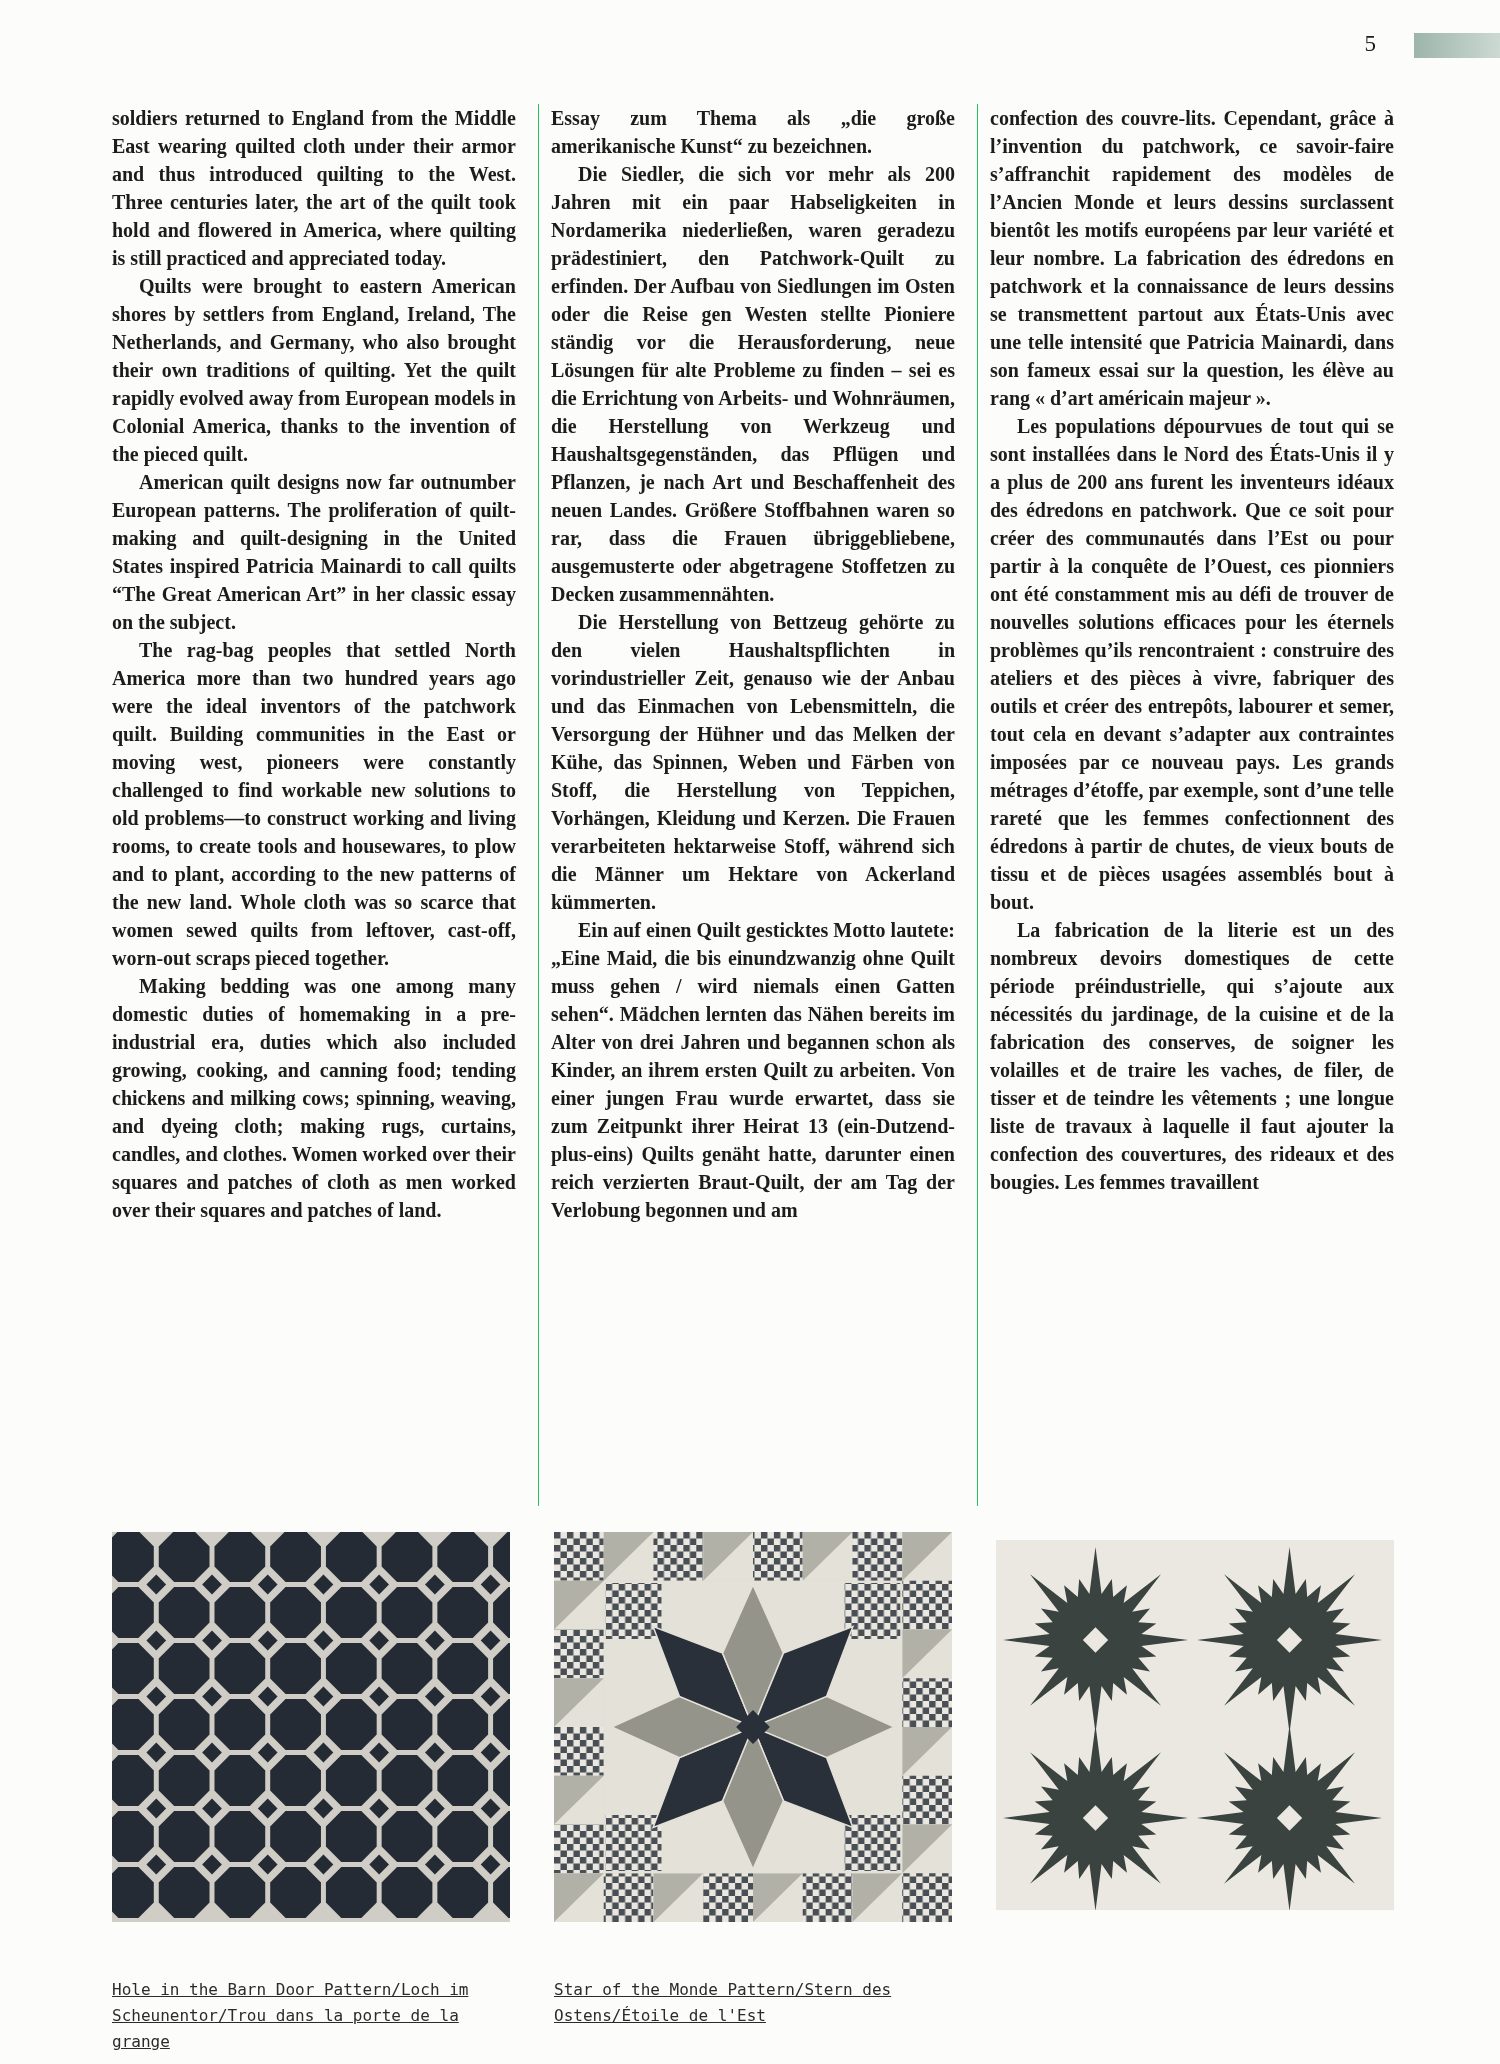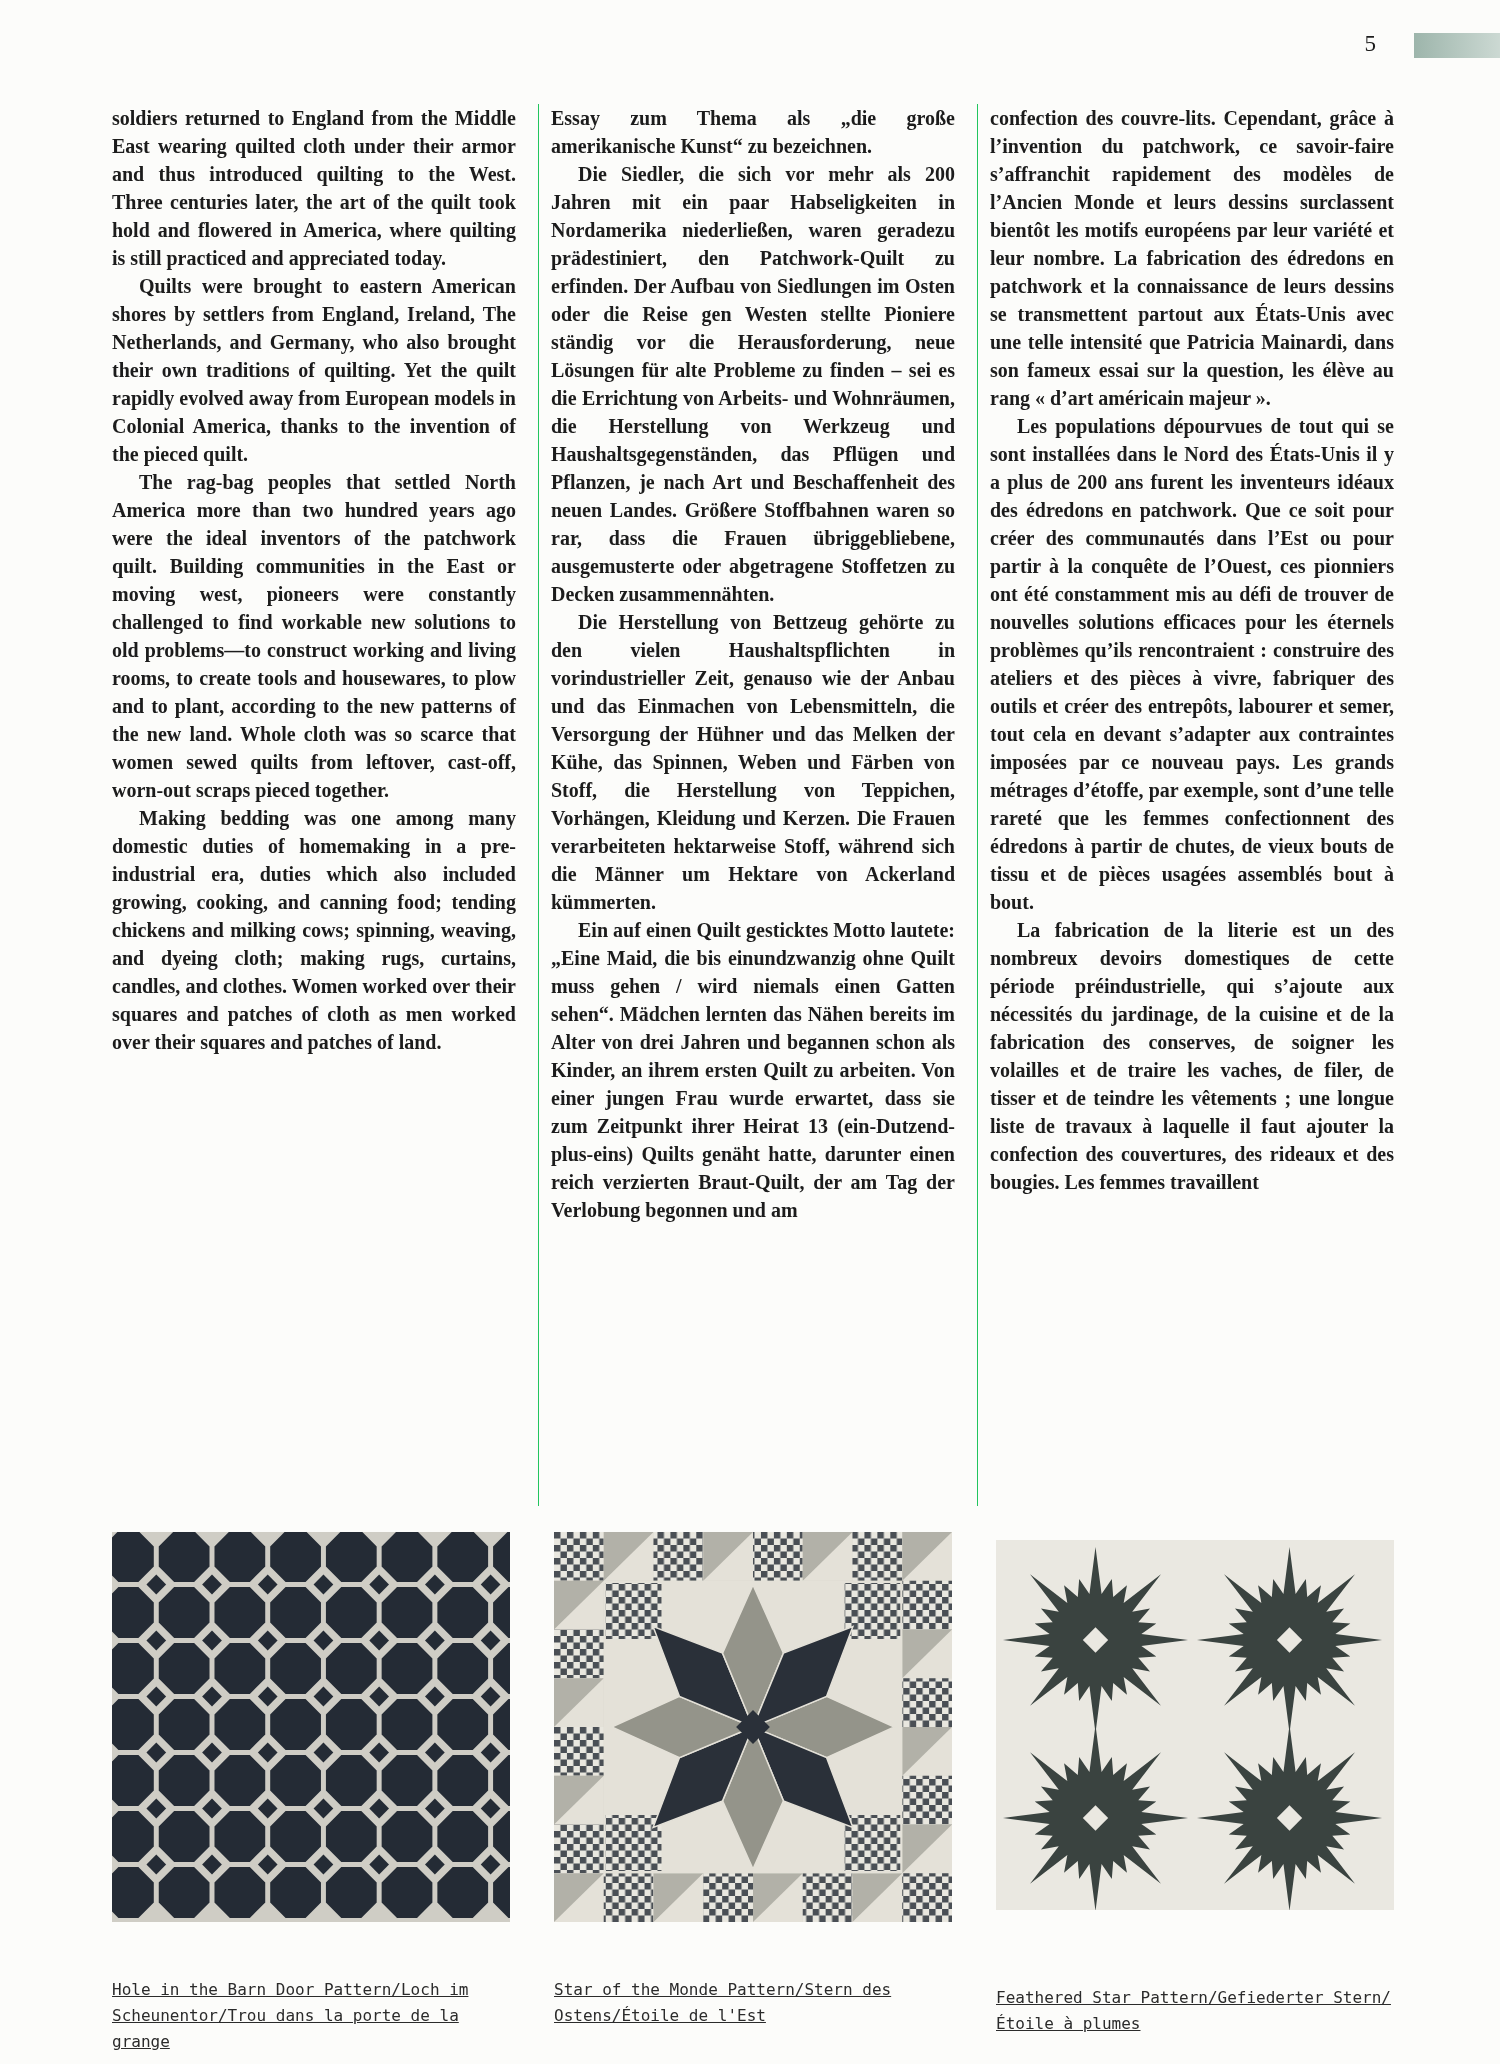--- a/index.html
+++ b/index.html
@@ -61,20 +61,21 @@
 
 <div class="page">
 
   <div class="accent"></div>
   <div class="pagenum">5</div>
 
   <div class="text-row">
     <div class="col" lang="en">
       <p>soldiers returned to England from the Middle East wearing quilted cloth under their armor and thus introduced quilting to the West. Three centuries later, the art of the quilt took hold and flowered in America, where quilting is still practiced and appreciated today.</p>
       <p class="indent">Quilts were brought to eastern American shores by settlers from England, Ireland, The Netherlands, and Germany, who also brought their own traditions of quilting. Yet the quilt rapidly evolved away from European models in Colonial America, thanks to the invention of the pieced quilt.</p>
+      <p class="indent">American quilt designs now far outnumber European patterns. The proliferation of quilt-making and quilt-designing in the United States inspired Patricia Mainardi to call quilts “The Great American Art” in her classic essay on the subject.</p>
       <p class="indent">The rag-bag peoples that settled North America more than two hundred years ago were the ideal inventors of the patchwork quilt. Building communities in the East or moving west, pioneers were constantly challenged to find workable new solutions to old problems—to construct working and living rooms, to create tools and housewares, to plow and to plant, according to the new patterns of the new land. Whole cloth was so scarce that women sewed quilts from leftover, cast-off, worn-out scraps pieced together.</p>
       <p class="indent">Making bedding was one among many domestic duties of homemaking in a pre-industrial era, duties which also included growing, cooking, and canning food; tending chickens and milking cows; spinning, weaving, and dyeing cloth; making rugs, curtains, candles, and clothes. Women worked over their squares and patches of cloth as men worked over their squares and patches of land.</p>
     </div>
     <div class="col" lang="de">
       <p>Essay zum Thema als „die große amerikanische Kunst“ zu bezeichnen.</p>
       <p class="indent">Die Siedler, die sich vor mehr als 200 Jahren mit ein paar Habseligkeiten in Nordamerika niederließen, waren geradezu prädestiniert, den Patchwork-Quilt zu erfinden. Der Aufbau von Siedlungen im Osten oder die Reise gen Westen stellte Pioniere ständig vor die Herausforderung, neue Lösungen für alte Probleme zu finden – sei es die Errichtung von Arbeits- und Wohnräumen, die Herstellung von Werkzeug und Haushaltsgegenständen, das Pflügen und Pflanzen, je nach Art und Beschaffenheit des neuen Landes. Größere Stoffbahnen waren so rar, dass die Frauen übriggebliebene, ausgemusterte oder abgetragene Stoffetzen zu Decken zusammennähten.</p>
       <p class="indent">Die Herstellung von Bettzeug gehörte zu den vielen Haushaltspflichten in vorindustrieller Zeit, genauso wie der Anbau und das Einmachen von Lebensmitteln, die Versorgung der Hühner und das Melken der Kühe, das Spinnen, Weben und Färben von Stoff, die Herstellung von Teppichen, Vorhängen, Kleidung und Kerzen. Die Frauen verarbeiteten hektarweise Stoff, während sich die Männer um Hektare von Ackerland kümmerten.</p>
       <p class="indent">Ein auf einen Quilt gesticktes Motto lautete: „Eine Maid, die bis einundzwanzig ohne Quilt muss gehen / wird niemals einen Gatten sehen“. Mädchen lernten das Nähen bereits im Alter von drei Jahren und begannen schon als Kinder, an ihrem ersten Quilt zu arbeiten. Von einer jungen Frau wurde erwartet, dass sie zum Zeitpunkt ihrer Heirat 13 (ein-Dutzend-plus-eins) Quilts genäht hatte, darunter einen reich verzierten Braut-Quilt, der am Tag der Verlobung begonnen und am</p>
     </div>
     <div class="col" lang="fr">
@@ -269,17 +270,16 @@
             <polygon points="100.0,7.0 106.1,53.9 116.4,38.9 117.8,57.0 131.6,45.2 128.3,63.1 165.8,34.2 136.9,71.7 154.8,68.4 143.0,82.2 161.1,83.6 146.1,93.9 193.0,100.0 146.1,106.1 161.1,116.4 143.0,117.8 154.8,131.6 136.9,128.3 165.8,165.8 128.3,136.9 131.6,154.8 117.8,143.0 116.4,161.1 106.1,146.1 100.0,193.0 93.9,146.1 83.6,161.1 82.2,143.0 68.4,154.8 71.7,136.9 34.2,165.8 63.1,128.3 45.2,131.6 57.0,117.8 38.9,116.4 53.9,106.1 7.0,100.0 53.9,93.9 38.9,83.6 57.0,82.2 45.2,68.4 63.1,71.7 34.2,34.2 71.7,63.1 68.4,45.2 82.2,57.0 83.6,38.9 93.9,53.9" fill="#3a4340"></polygon>
             <rect x="91" y="91" width="18" height="18" transform="rotate(45 100 100)" fill="#eae8e1"></rect>
             <polygon points="295.0,7.0 301.1,53.9 311.4,38.9 312.8,57.0 326.6,45.2 323.3,63.1 360.8,34.2 331.9,71.7 349.8,68.4 338.0,82.2 356.1,83.6 341.1,93.9 388.0,100.0 341.1,106.1 356.1,116.4 338.0,117.8 349.8,131.6 331.9,128.3 360.8,165.8 323.3,136.9 326.6,154.8 312.8,143.0 311.4,161.1 301.1,146.1 295.0,193.0 288.9,146.1 278.6,161.1 277.2,143.0 263.4,154.8 266.7,136.9 229.2,165.8 258.1,128.3 240.2,131.6 252.0,117.8 233.9,116.4 248.9,106.1 202.0,100.0 248.9,93.9 233.9,83.6 252.0,82.2 240.2,68.4 258.1,71.7 229.2,34.2 266.7,63.1 263.4,45.2 277.2,57.0 278.6,38.9 288.9,53.9" fill="#3a4340"></polygon>
             <rect x="286" y="91" width="18" height="18" transform="rotate(45 295 100)" fill="#eae8e1"></rect>
             <polygon points="100.0,185.0 106.1,231.9 116.4,216.9 117.8,235.0 131.6,223.2 128.3,241.1 165.8,212.2 136.9,249.7 154.8,246.4 143.0,260.2 161.1,261.6 146.1,271.9 193.0,278.0 146.1,284.1 161.1,294.4 143.0,295.8 154.8,309.6 136.9,306.3 165.8,343.8 128.3,314.9 131.6,332.8 117.8,321.0 116.4,339.1 106.1,324.1 100.0,371.0 93.9,324.1 83.6,339.1 82.2,321.0 68.4,332.8 71.7,314.9 34.2,343.8 63.1,306.3 45.2,309.6 57.0,295.8 38.9,294.4 53.9,284.1 7.0,278.0 53.9,271.9 38.9,261.6 57.0,260.2 45.2,246.4 63.1,249.7 34.2,212.2 71.7,241.1 68.4,223.2 82.2,235.0 83.6,216.9 93.9,231.9" fill="#3a4340"></polygon>
             <rect x="91" y="269" width="18" height="18" transform="rotate(45 100 278)" fill="#eae8e1"></rect>
             <polygon points="295.0,185.0 301.1,231.9 311.4,216.9 312.8,235.0 326.6,223.2 323.3,241.1 360.8,212.2 331.9,249.7 349.8,246.4 338.0,260.2 356.1,261.6 341.1,271.9 388.0,278.0 341.1,284.1 356.1,294.4 338.0,295.8 349.8,309.6 331.9,306.3 360.8,343.8 323.3,314.9 326.6,332.8 312.8,321.0 311.4,339.1 301.1,324.1 295.0,371.0 288.9,324.1 278.6,339.1 277.2,321.0 263.4,332.8 266.7,314.9 229.2,343.8 258.1,306.3 240.2,309.6 252.0,295.8 233.9,294.4 248.9,284.1 202.0,278.0 248.9,271.9 233.9,261.6 252.0,260.2 240.2,246.4 258.1,249.7 229.2,212.2 266.7,241.1 263.4,223.2 277.2,235.0 278.6,216.9 288.9,231.9" fill="#3a4340"></polygon>
             <rect x="286" y="269" width="18" height="18" transform="rotate(45 295 278)" fill="#eae8e1"></rect>
           </svg>
       </div>
-      <figcaption class="caption">Feathered Star Pattern/Gefiederter Stern/Étoile à plumes</figcaption>
     </figure>
   </div>
 
 </div>
 
 </body></html>

